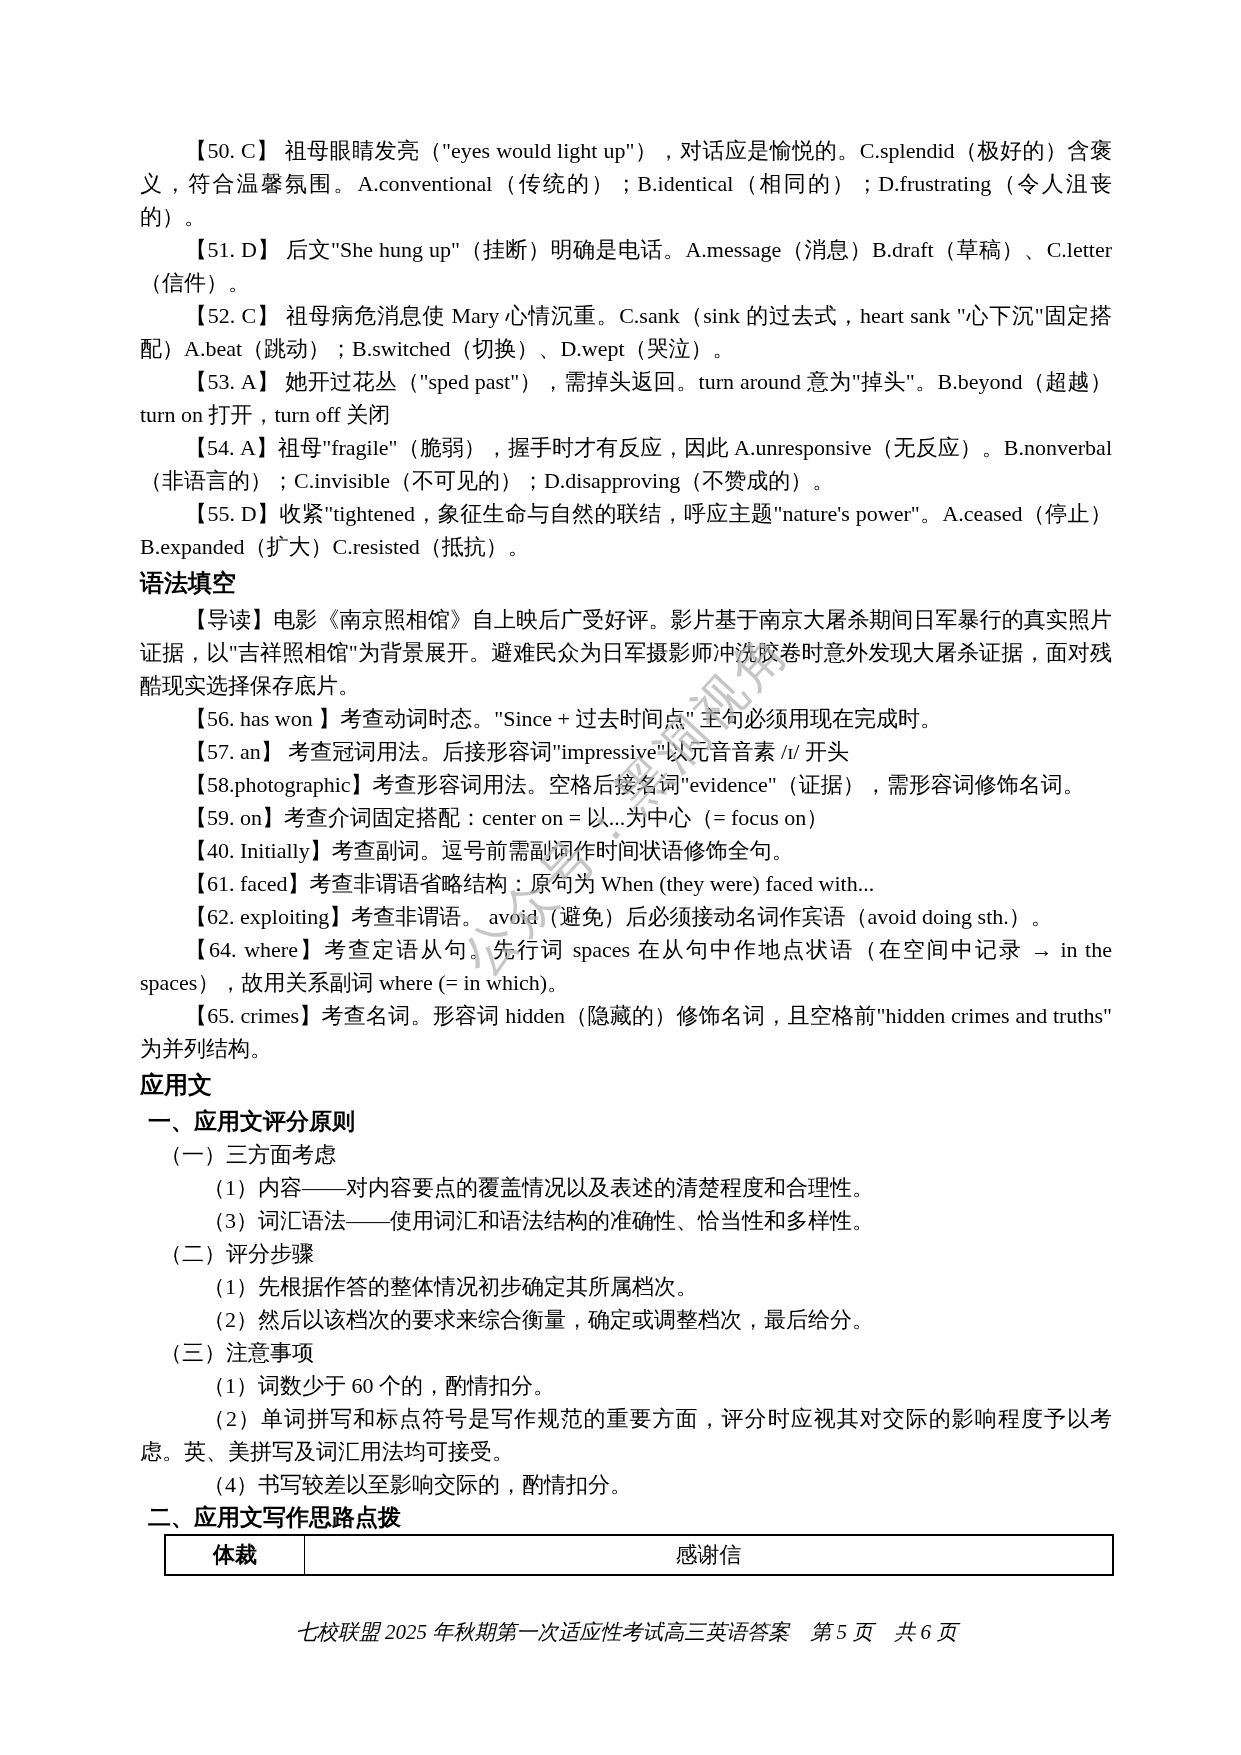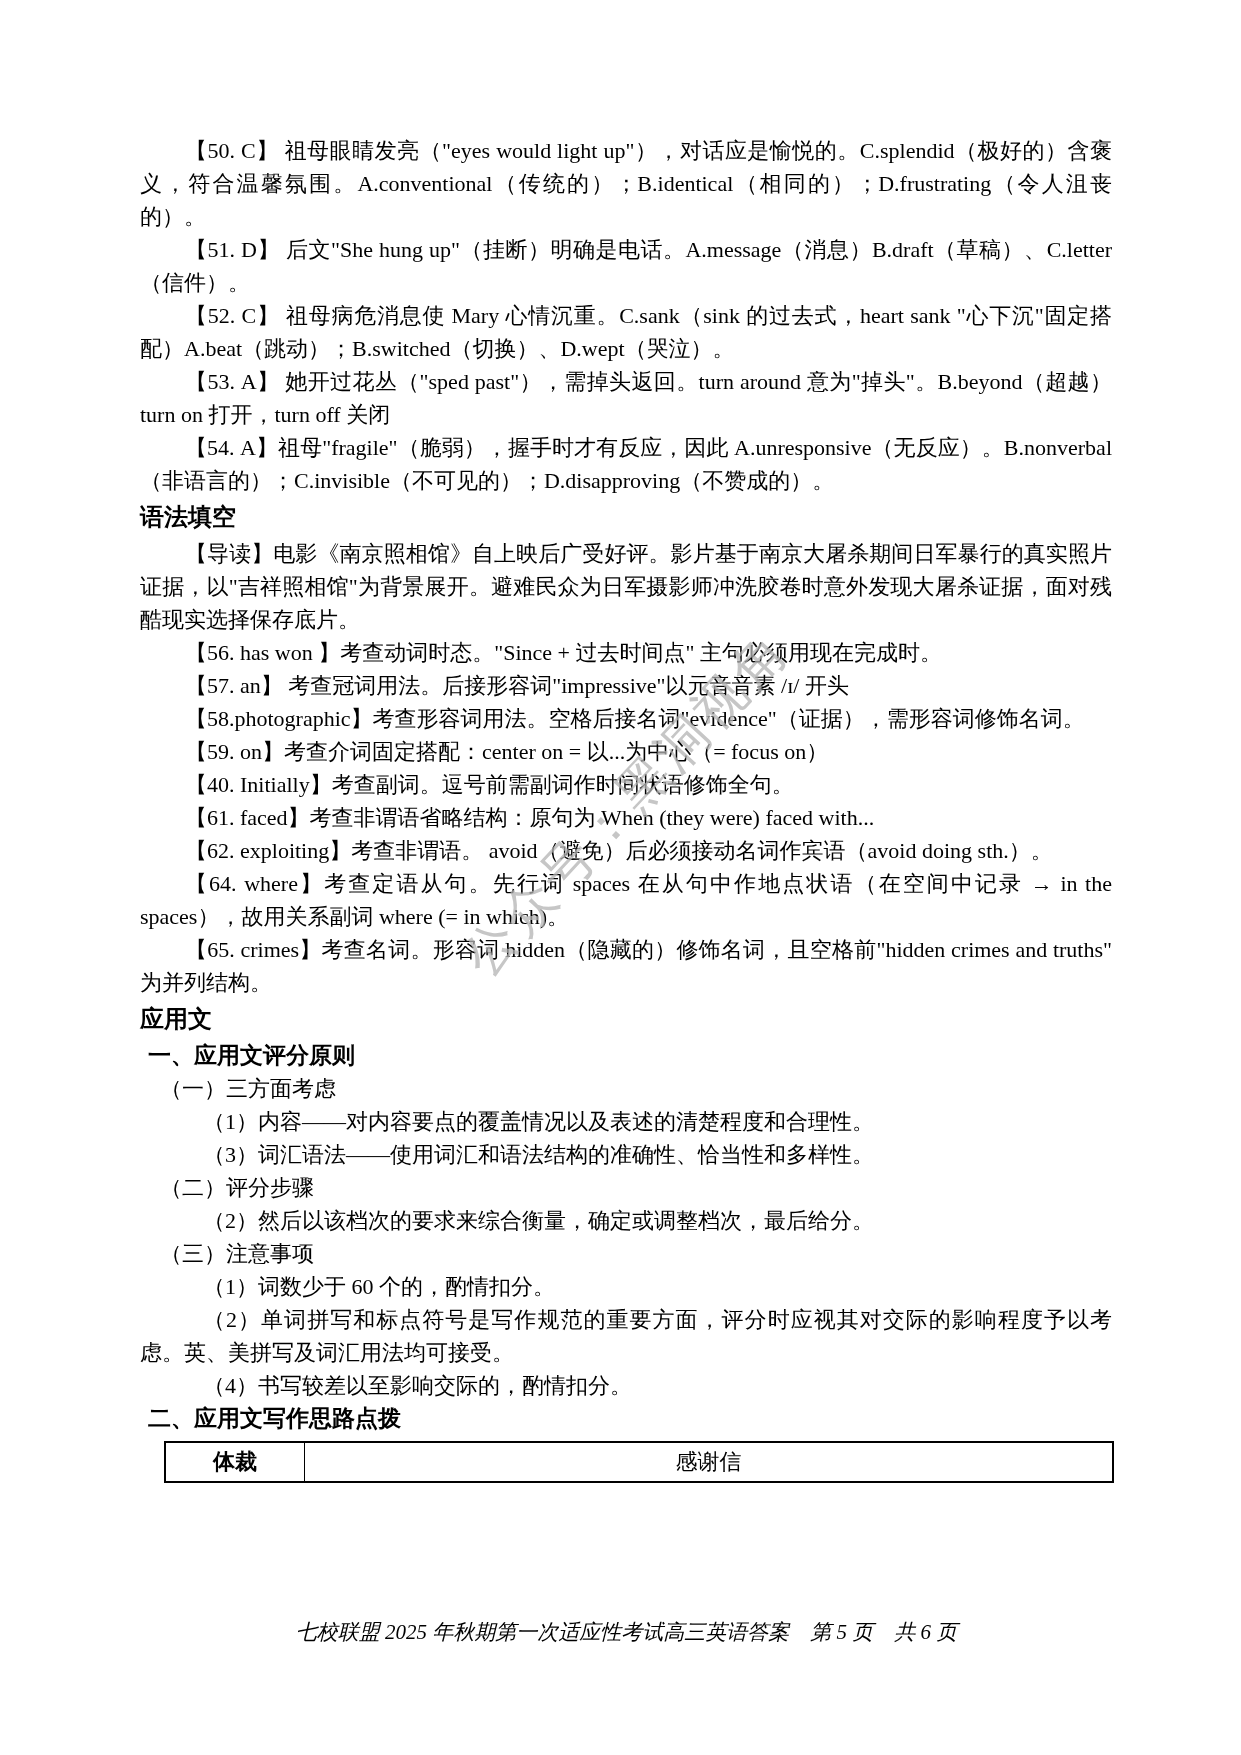--- a/index.html
+++ b/index.html
@@ -38,21 +38,20 @@
   }
   .b-hleft {
     text-indent: 8px;
     font-weight: bold;
     font-size: 23px !important;
     font-family: "Liberation Sans", "DejaVu Sans", sans-serif;
   }
   .guidance-table {
     border-collapse: collapse;
     margin-left: 24px;
-    margin-top: 6px;
     width: 950px;
     border: 2px solid #000;
     table-layout: fixed;
   }
   .guidance-table td {
     border: 1px solid #000;
     height: 38px;
     font-size: 22px;
     text-align: center;
     vertical-align: middle;
@@ -93,37 +92,39 @@
 
 <div class="page">
 
   <div class="text-col">
     <div id="content">
         <p class="b-para">【50. C】 祖母眼睛发亮（"eyes would light up"），对话应是愉悦的。C.splendid（极好的）含褒义，符合温馨氛围。A.conventional（传统的）；B.identical（相同的）；D.frustrating（令人沮丧的）。</p>
         <p class="b-para">【51. D】 后文"She hung up"（挂断）明确是电话。A.message（消息）B.draft（草稿）、C.letter（信件）。</p>
         <p class="b-para">【52. C】 祖母病危消息使 Mary 心情沉重。C.sank（sink 的过去式，heart sank "心下沉"固定搭配）A.beat（跳动）；B.switched（切换）、D.wept（哭泣）。</p>
         <p class="b-para">【53. A】 她开过花丛（"sped past"），需掉头返回。turn around 意为"掉头"。B.beyond（超越）turn on 打开，turn off 关闭</p>
         <p class="b-para">【54. A】祖母"fragile"（脆弱），握手时才有反应，因此 A.unresponsive（无反应）。B.nonverbal（非语言的）；C.invisible（不可见的）；D.disapproving（不赞成的）。</p>
+        <p class="b-para">【55. D】收紧"tightened，象征生命与自然的联结，呼应主题"nature's power"。A.ceased（停止）B.expanded（扩大）C.resisted（抵抗）。</p>
         <p class="b-hcenter">语法填空</p>
         <p class="b-para">【导读】电影《南京照相馆》自上映后广受好评。影片基于南京大屠杀期间日军暴行的真实照片证据，以"吉祥照相馆"为背景展开。避难民众为日军摄影师冲洗胶卷时意外发现大屠杀证据，面对残酷现实选择保存底片。</p>
         <p class="b-para">【56. has won 】考查动词时态。"Since + 过去时间点" 主句必须用现在完成时。</p>
         <p class="b-para">【57. an】 考查冠词用法。后接形容词"impressive"以元音音素 /ɪ/ 开头</p>
         <p class="b-para">【58.photographic】考查形容词用法。空格后接名词"evidence"（证据），需形容词修饰名词。</p>
         <p class="b-para">【59. on】考查介词固定搭配：center on = 以...为中心（= focus on）</p>
         <p class="b-para">【40. Initially】考查副词。逗号前需副词作时间状语修饰全句。</p>
         <p class="b-para">【61. faced】考查非谓语省略结构：原句为 When (they were) faced with...</p>
         <p class="b-para">【62. exploiting】考查非谓语。 avoid（避免）后必须接动名词作宾语（avoid doing sth.）。</p>
         <p class="b-para">【64. where】考查定语从句。先行词 spaces 在从句中作地点状语（在空间中记录 → in the spaces），故用关系副词 where (= in which)。</p>
         <p class="b-para">【65. crimes】考查名词。形容词 hidden（隐藏的）修饰名词，且空格前"hidden crimes and truths" 为并列结构。</p>
         <p class="b-hcenter">应用文</p>
         <p class="b-hleft">一、应用文评分原则</p>
         <p class="b-item1">（一）三方面考虑</p>
         <p class="b-item2">（1）内容——对内容要点的覆盖情况以及表述的清楚程度和合理性。</p>
         <p class="b-item2">（3）词汇语法——使用词汇和语法结构的准确性、恰当性和多样性。</p>
         <p class="b-item1">（二）评分步骤</p>
+        <p class="b-item2">（1）先根据作答的整体情况初步确定其所属档次。</p>
         <p class="b-item2">（2）然后以该档次的要求来综合衡量，确定或调整档次，最后给分。</p>
         <p class="b-item1">（三）注意事项</p>
         <p class="b-item2">（1）词数少于 60 个的，酌情扣分。</p>
         <p class="b-item2">（2）单词拼写和标点符号是写作规范的重要方面，评分时应视其对交际的影响程度予以考虑。英、美拼写及词汇用法均可接受。</p>
         <p class="b-item2">（4）书写较差以至影响交际的，酌情扣分。</p>
         <p class="b-hleft">二、应用文写作思路点拨</p>
       </div>
 
     <table class="guidance-table">
       <tbody>

